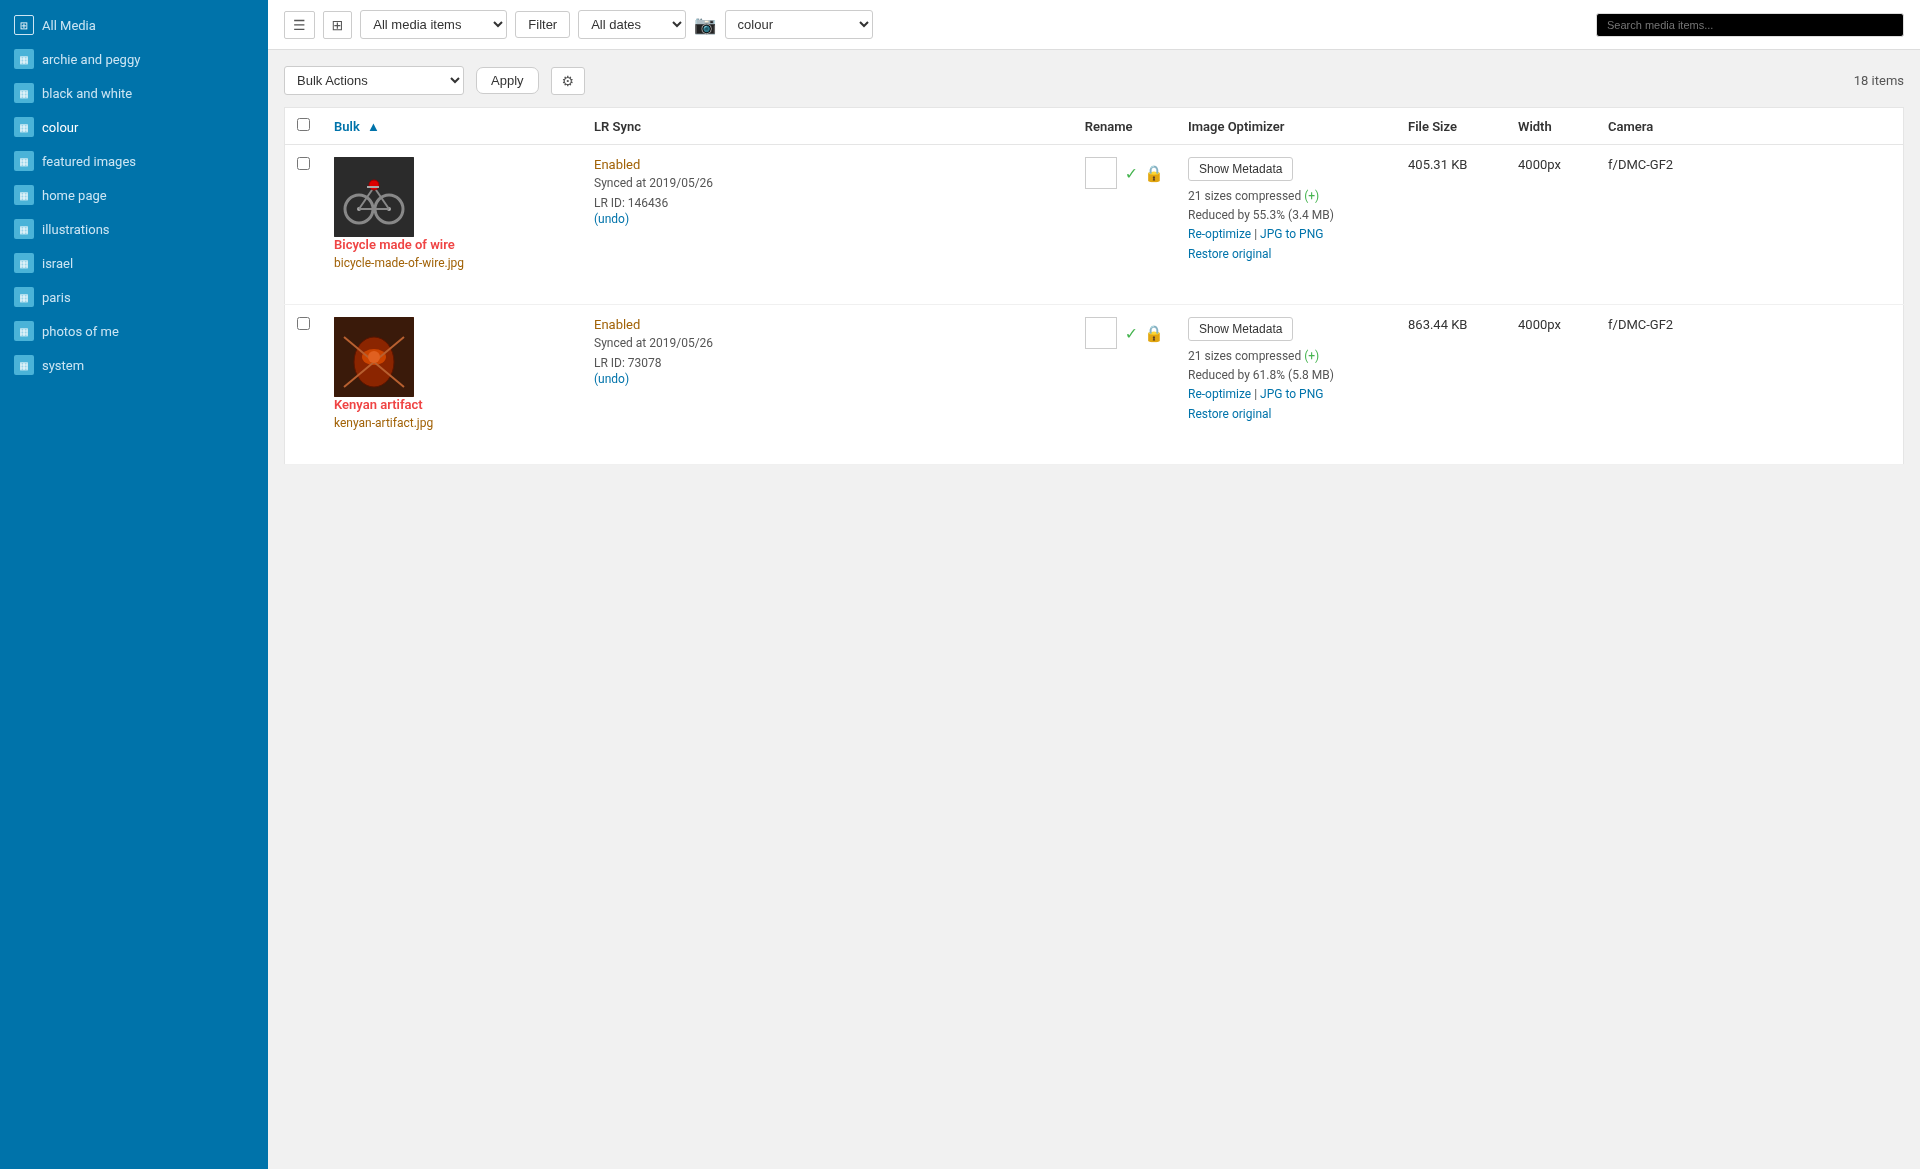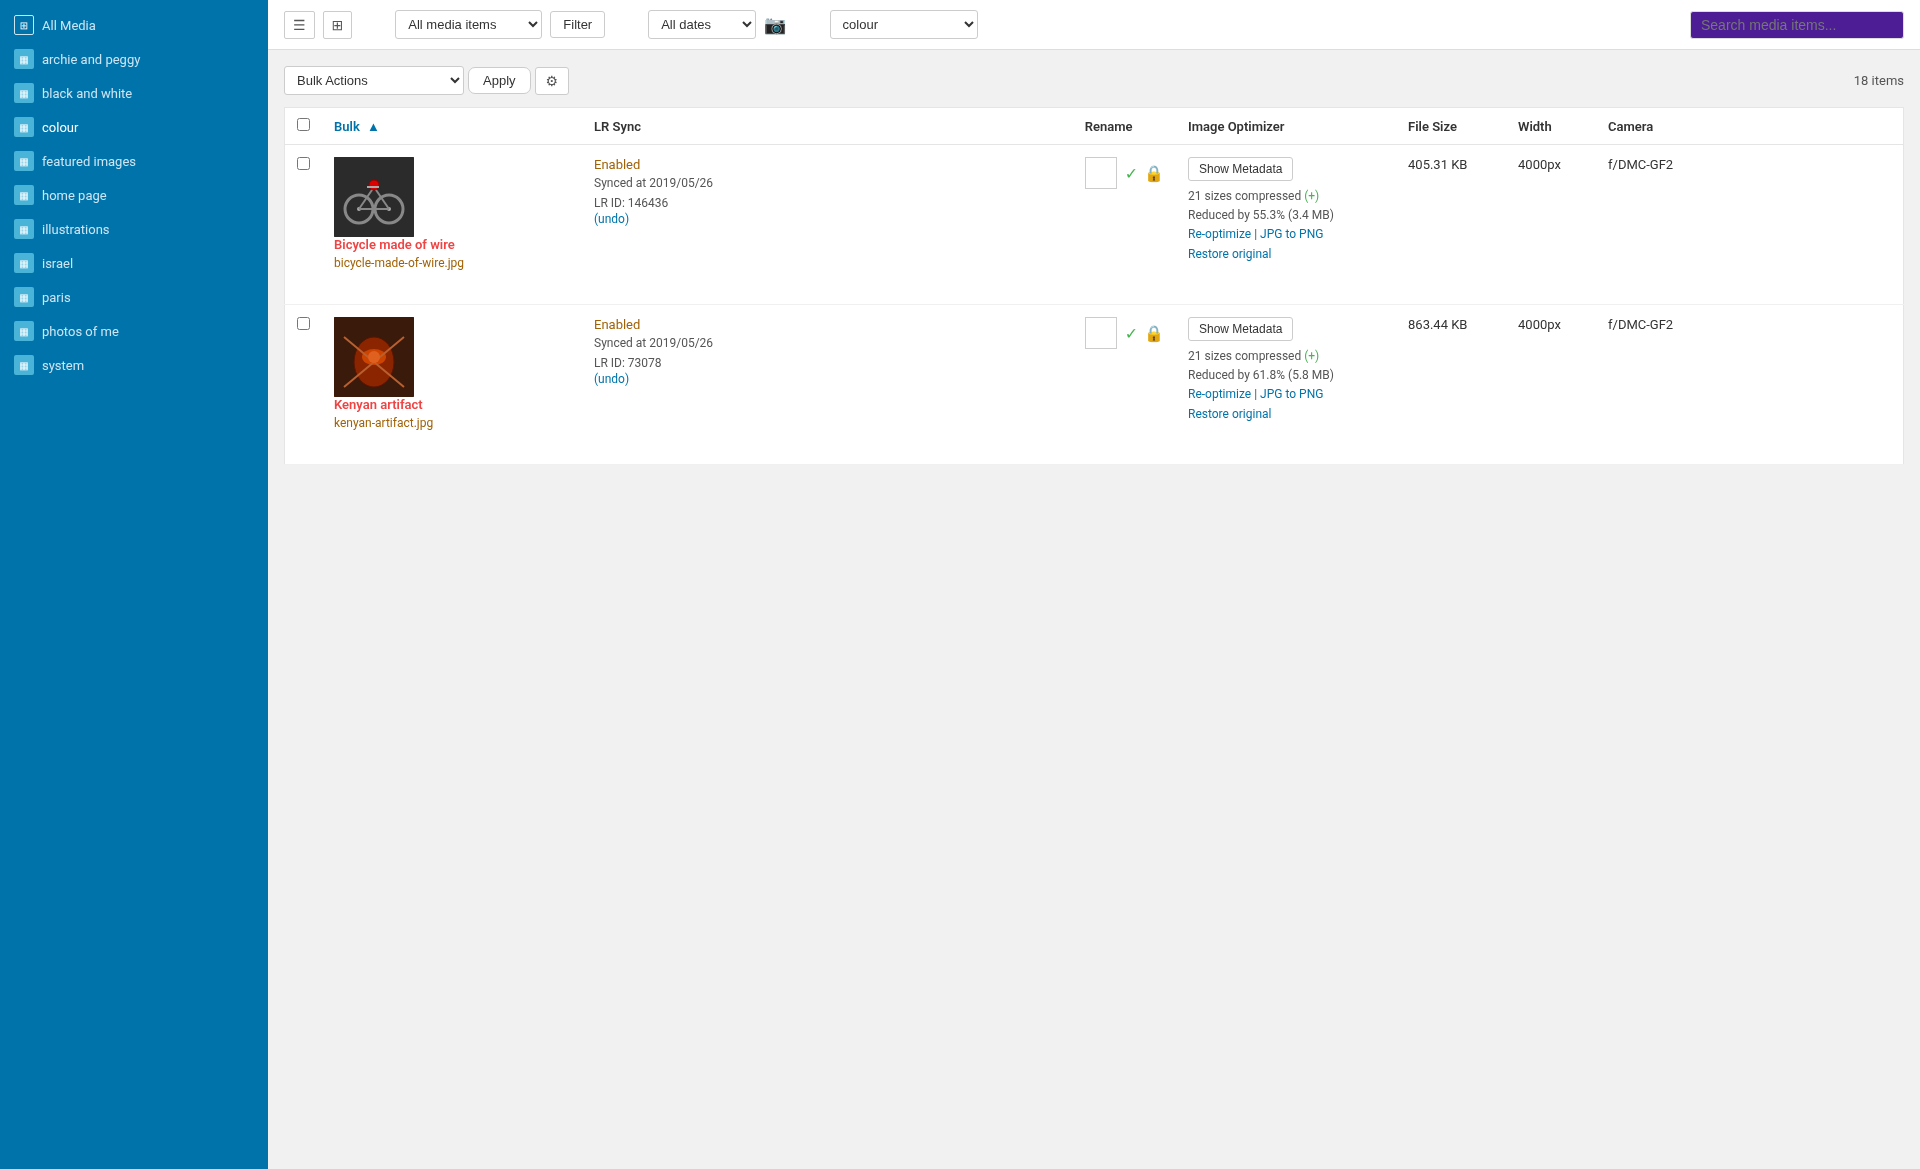--- a/index.html
+++ b/index.html
@@ -94,58 +94,57 @@
     }
     select.toolbar-select {
       padding: 5px 28px 5px 8px;
       border: 1px solid #ccc;
       border-radius: 3px;
       background: #fff;
       font-size: 13px;
       appearance: auto;
       cursor: pointer;
       color: #333;
-      margin-left: 35px;
     }
     .filter-btn {
       background: #fff;
       border: 1px solid #ccc;
       padding: 5px 12px;
       border-radius: 3px;
       cursor: pointer;
       font-size: 13px;
       color: #333;
     }
     .camera-icon {
       color: #46b450;
       font-size: 18px;
     }
     .toolbar-search {
       margin-left: auto;
       padding: 5px 10px;
       border: 1px solid #ddd;
       border-radius: 3px;
-      font-size: 14px;
-      width: 214px;
+      font-size: 11px;
+      width: 308px;
       color: #999;
-      background: #4c1d95;
+      background: #000000;
     }
 
     
     #content {
       flex: 1;
       overflow-y: auto;
       padding: 16px;
     }
 
     
     #bulk-bar {
       display: flex;
       align-items: center;
-      gap: 4px;
+      gap: 12px;
       margin-bottom: 12px;
     }
     .bulk-select {
       padding: 5px 28px 5px 8px;
       border: 1px solid #ccc;
       border-radius: 3px;
       background: #fff;
       font-size: 13px;
       appearance: auto;
       cursor: pointer;

